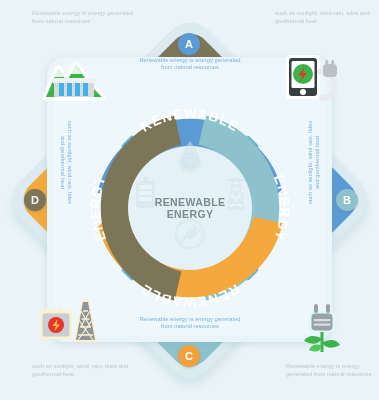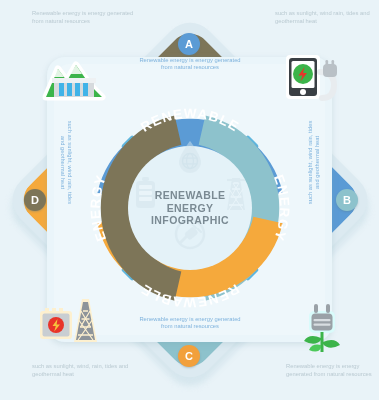--- a/index.html
+++ b/index.html
@@ -284,21 +284,20 @@
   <svg class="wm" style="left:174px;top:218px;" width="32" height="32" viewBox="0 0 32 32">
     <circle cx="16" cy="16" r="14" fill="none" stroke="#d3e4ec" stroke-width="2.6"></circle>
     <rect x="11" y="11" width="12" height="9" rx="2.5" transform="rotate(-40 17 15)" fill="#d3e4ec"></rect>
     <path d="M6 25 L13 18" stroke="#d3e4ec" stroke-width="3" stroke-linecap="round"></path>
     <path d="M19 7 l3 3 M24 11 l3 3" stroke="#d3e4ec" stroke-width="2.4" stroke-linecap="round"></path>
   </svg>
 
   <div class="hub-title">
     <span>RENEWABLE</span>
     <span>ENERGY</span>
-    <span>INFOGRAPHIC</span>
   </div>
 
   <div class="badge badge-a">
       <span>A</span>
     </div>
   <div class="badge badge-b">
       <span>B</span>
     </div>
   <div class="badge badge-c">
       <span>C</span>

